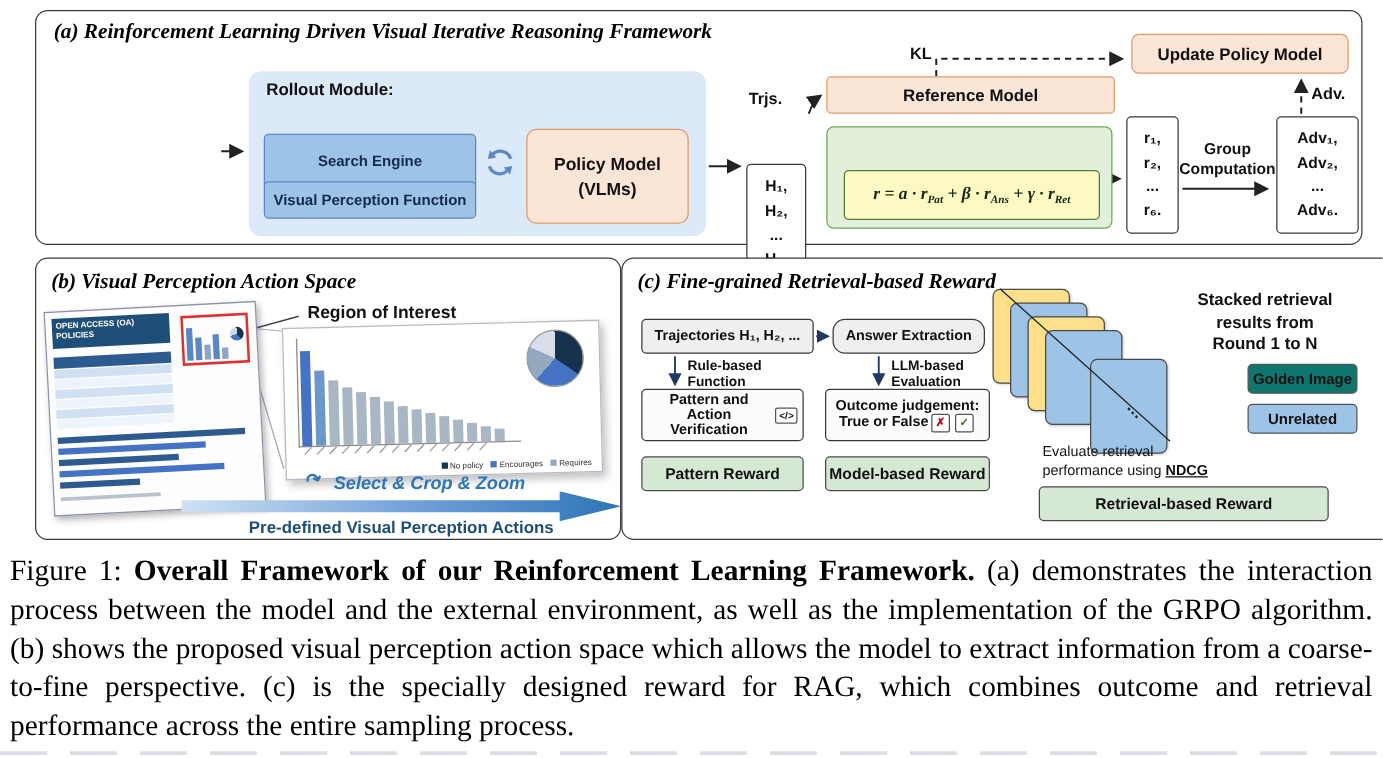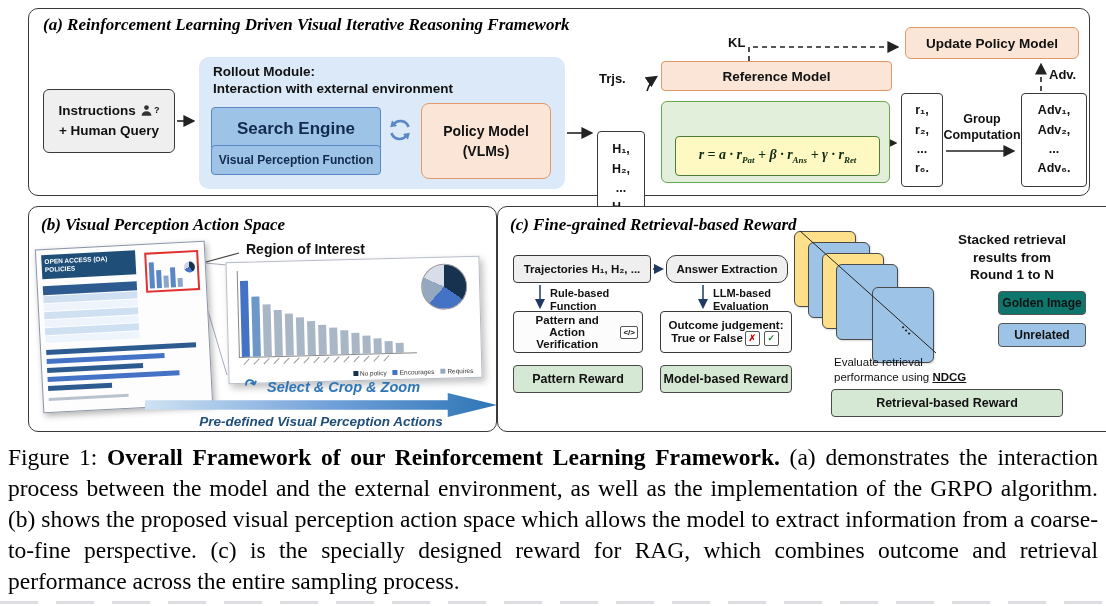--- a/index.html
+++ b/index.html
@@ -61,36 +61,24 @@
         <path d="M618,82 C621,73 624,70 627,68" marker-end="url(#arrK)"></path>
         <path d="M853,134 L866,134" marker-end="url(#arrK)"></path>
         <path d="M917,142 L984,142" marker-end="url(#arrK)"></path>
         <path d="M720,52 L720,38 L868,38" stroke-dasharray="5 4" marker-end="url(#arrK)"></path>
         <path d="M1012,82 L1012,56" stroke-dasharray="5 4" marker-end="url(#arrK)"></path>
       </g>
     </svg>
 
     <h2 class="ptitle" style="left:14px;top:6px;margin:0;">(a) Reinforcement Learning Driven Visual Iterative Reasoning Framework</h2>
 
-    <div class="box gray" style="left:14px;top:80px;width:132px;height:64px;border-radius:6px;font-size:13.5px;line-height:1.5;">
-      <span style="display:flex;align-items:center;gap:4px;">
-        <span>Instructions</span>
-        <svg width="13" height="13" viewBox="0 0 20 20">
-            <circle cx="10" cy="5.5" r="3.6" fill="#333"></circle>
-            <path d="M2.5 18c0-4.3 3.3-6.8 7.5-6.8s7.5 2.5 7.5 6.8z" fill="#333"></path>
-          </svg>
-        <span style="font-size:9px;margin-left:-3px;">?</span>
-      </span>
-      <span>+ Human Query</span>
-    </div>
 
     <div class="rollout" style="left:170px;top:48px;width:366px;height:132px;">
       <div class="lbl" style="left:14px;top:7px;font-size:13.5px;">Rollout Module:</div>
-      <div class="lbl" style="left:14px;top:24px;font-size:13.5px;">Interaction with external environment</div>
-      <div class="box blue" style="left:12px;top:50px;width:170px;height:44px;font-size:17px;">
+      <div class="box blue" style="left:12px;top:50px;width:170px;height:44px;font-size:12px;">
         <span>Search Engine</span>
       </div>
       <div class="box blue" style="left:12px;top:88px;width:170px;height:30px;font-size:12px;">
         <span>Visual Perception Function</span>
       </div>
       <svg class="abs" style="left:188px;top:60px;" width="26" height="26" viewBox="0 0 26 26">
         <g fill="none" stroke="#5b87c5" stroke-width="2.6">
           <path d="M21.5 10 A 8.5 8.5 0 0 0 6.5 7.5"></path>
           <path d="M4.5 16 A 8.5 8.5 0 0 0 19.5 18.5"></path>
         </g>
@@ -225,21 +213,21 @@
         <span><i style="background:#16324f;"></i><span>No policy</span></span>
         <span><i style="background:#4472c4;"></i><span>Encourages</span></span>
         <span><i style="background:#94a9c0;"></i><span>Requires</span></span>
       </div>
     </div>
 
     <span class="abs" style="left:216px;top:168px;color:#2e75b6;font-size:15px;font-weight:bold;transform:rotate(-18deg);">↷</span>
     <div class="lbl" style="left:238px;top:172px;font-size:14.5px;font-style:italic;color:#2e75b6;">Select &amp; Crop &amp; Zoom</div>
 
     <div class="bigarrow" style="left:116px;top:186px;width:352px;height:24px;"></div>
-    <div class="lbl" style="left:116px;top:207px;width:352px;text-align:center;font-size:13.5px;font-style:italic;color:#1f4e79;">Pre-defined Visual Perception Actions</div>
+    <div class="lbl" style="left:116px;top:207px;width:352px;text-align:center;font-size:13.5px;color:#1f4e79;">Pre-defined Visual Perception Actions</div>
   </section>
 
   <section class="panel" style="left:497px;top:206px;width:691px;height:226px;">
     <h2 class="ptitle" style="left:12px;top:8px;margin:0;">(c) Fine-grained Retrieval-based Reward</h2>
 
     <div class="box gray" style="left:15px;top:48px;width:138px;height:28px;font-size:11.5px;font-weight:600;">
       <span>Trajectories H₁, H₂, ...</span>
     </div>
     <div class="box gray" style="left:168px;top:48px;width:122px;height:28px;font-size:11.5px;font-weight:600;border-radius:10px;">
       <span>Answer Extraction</span>

